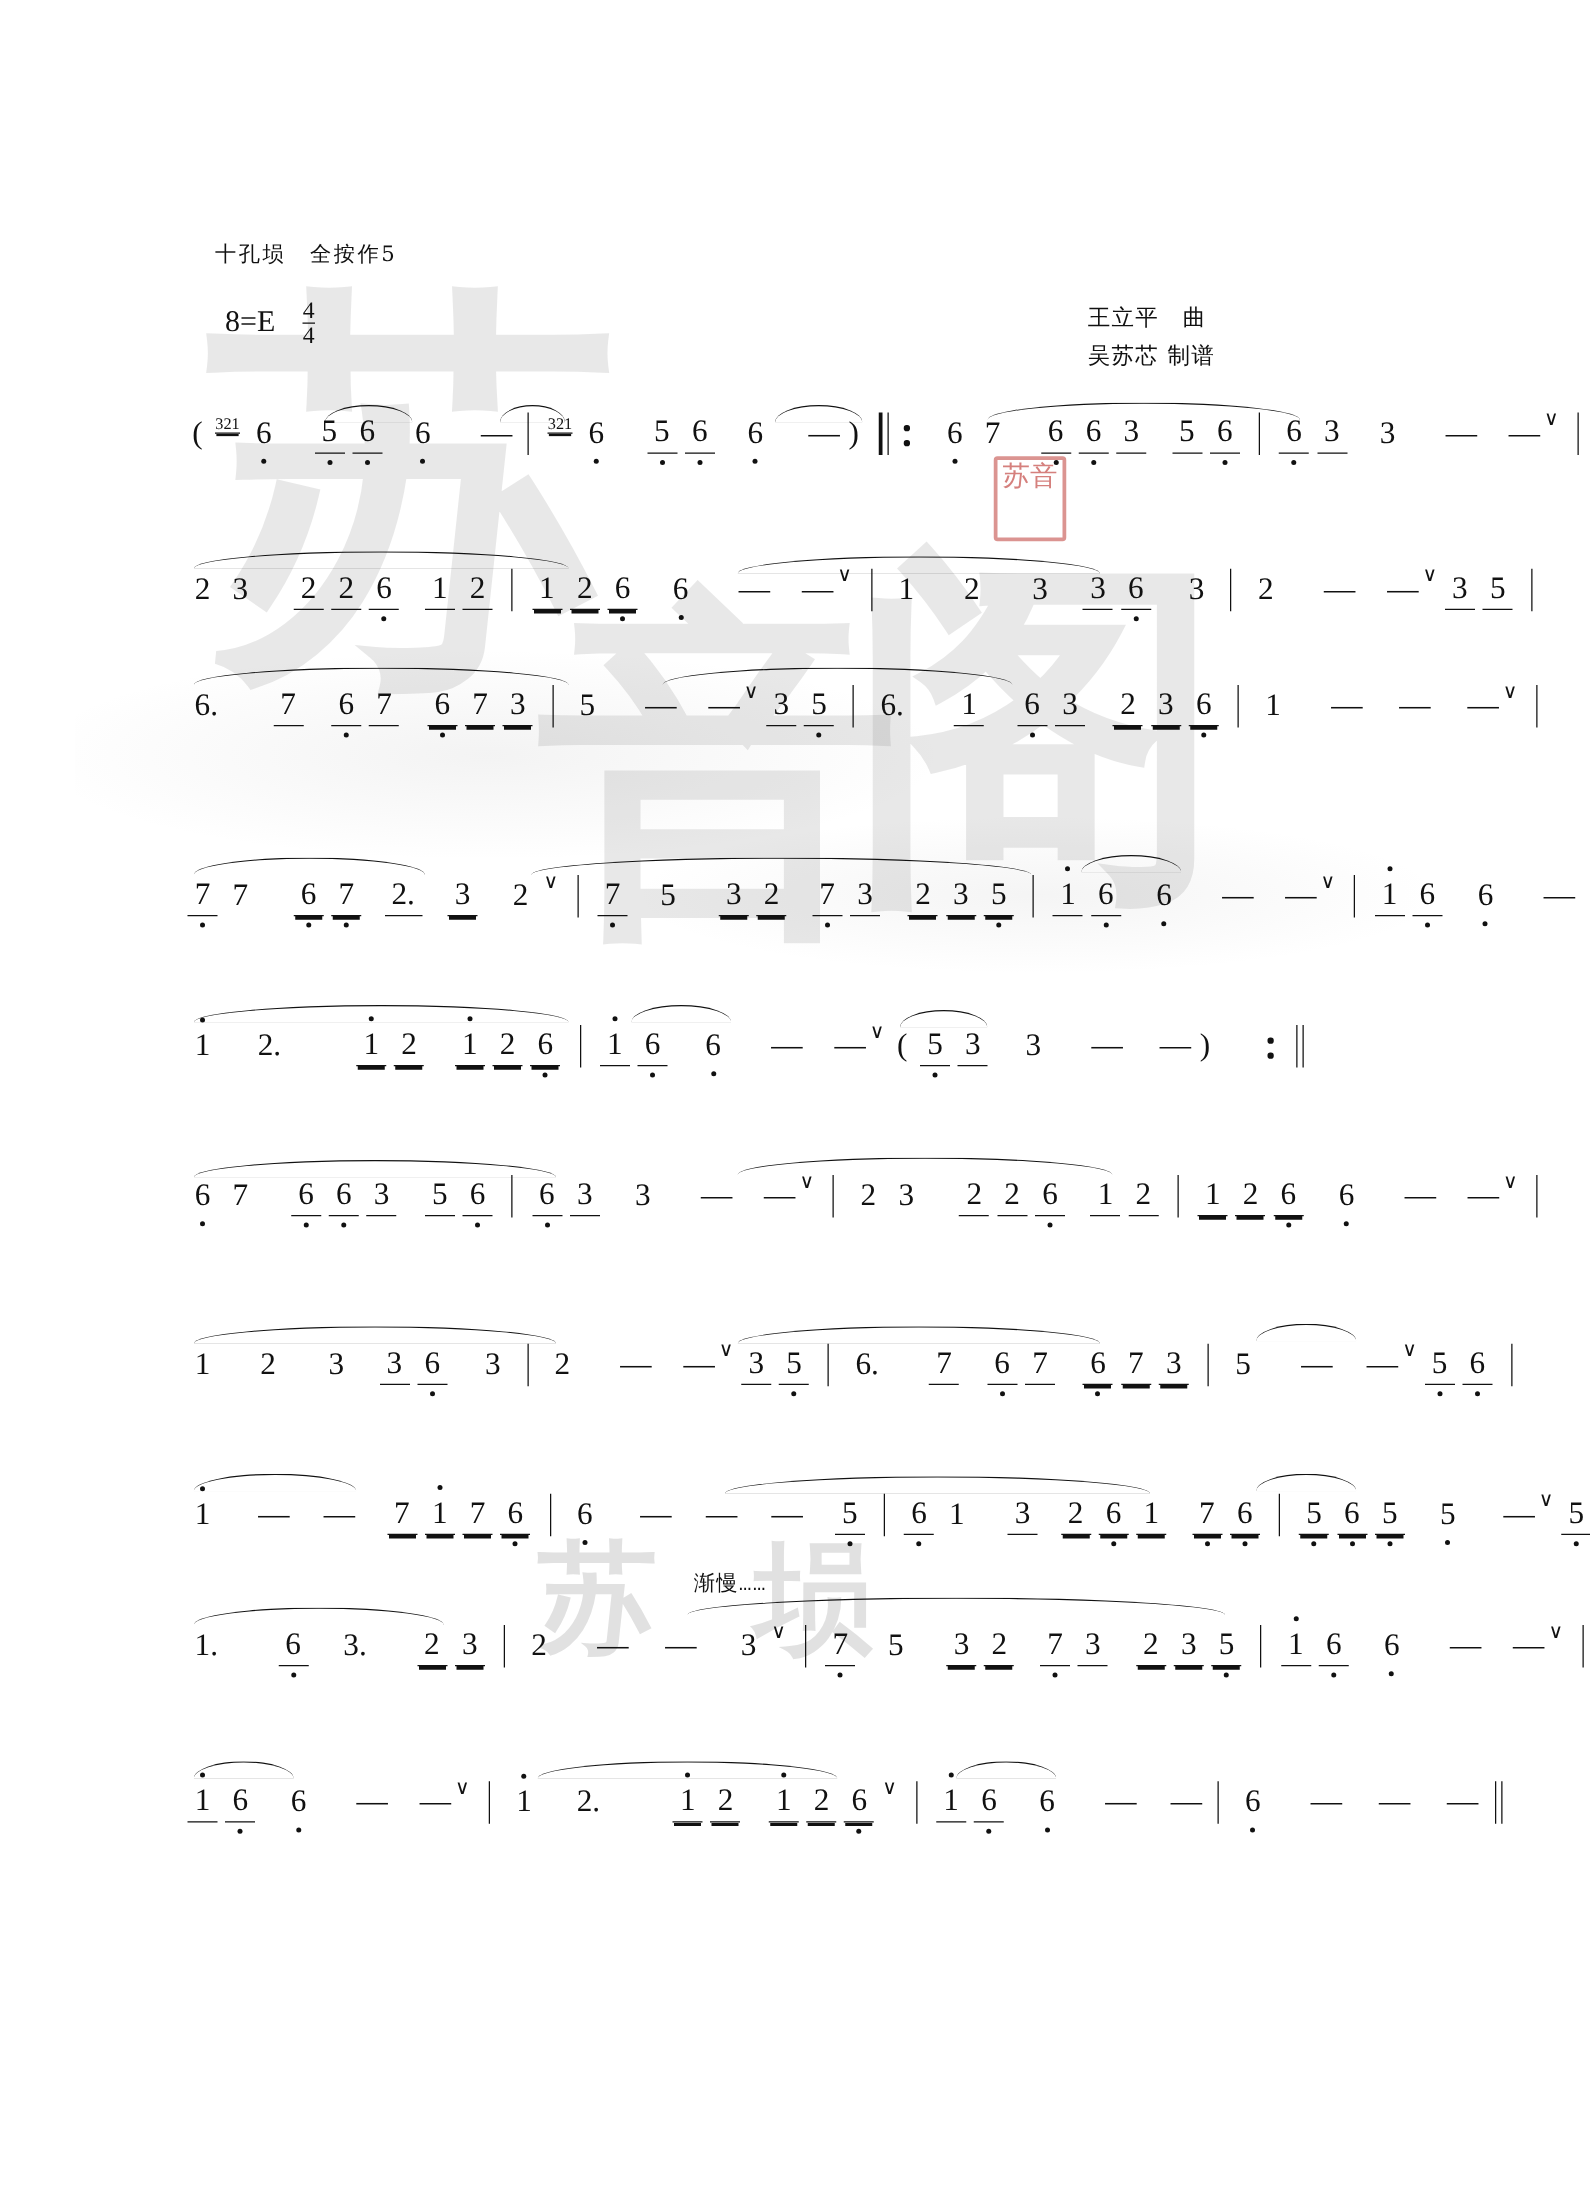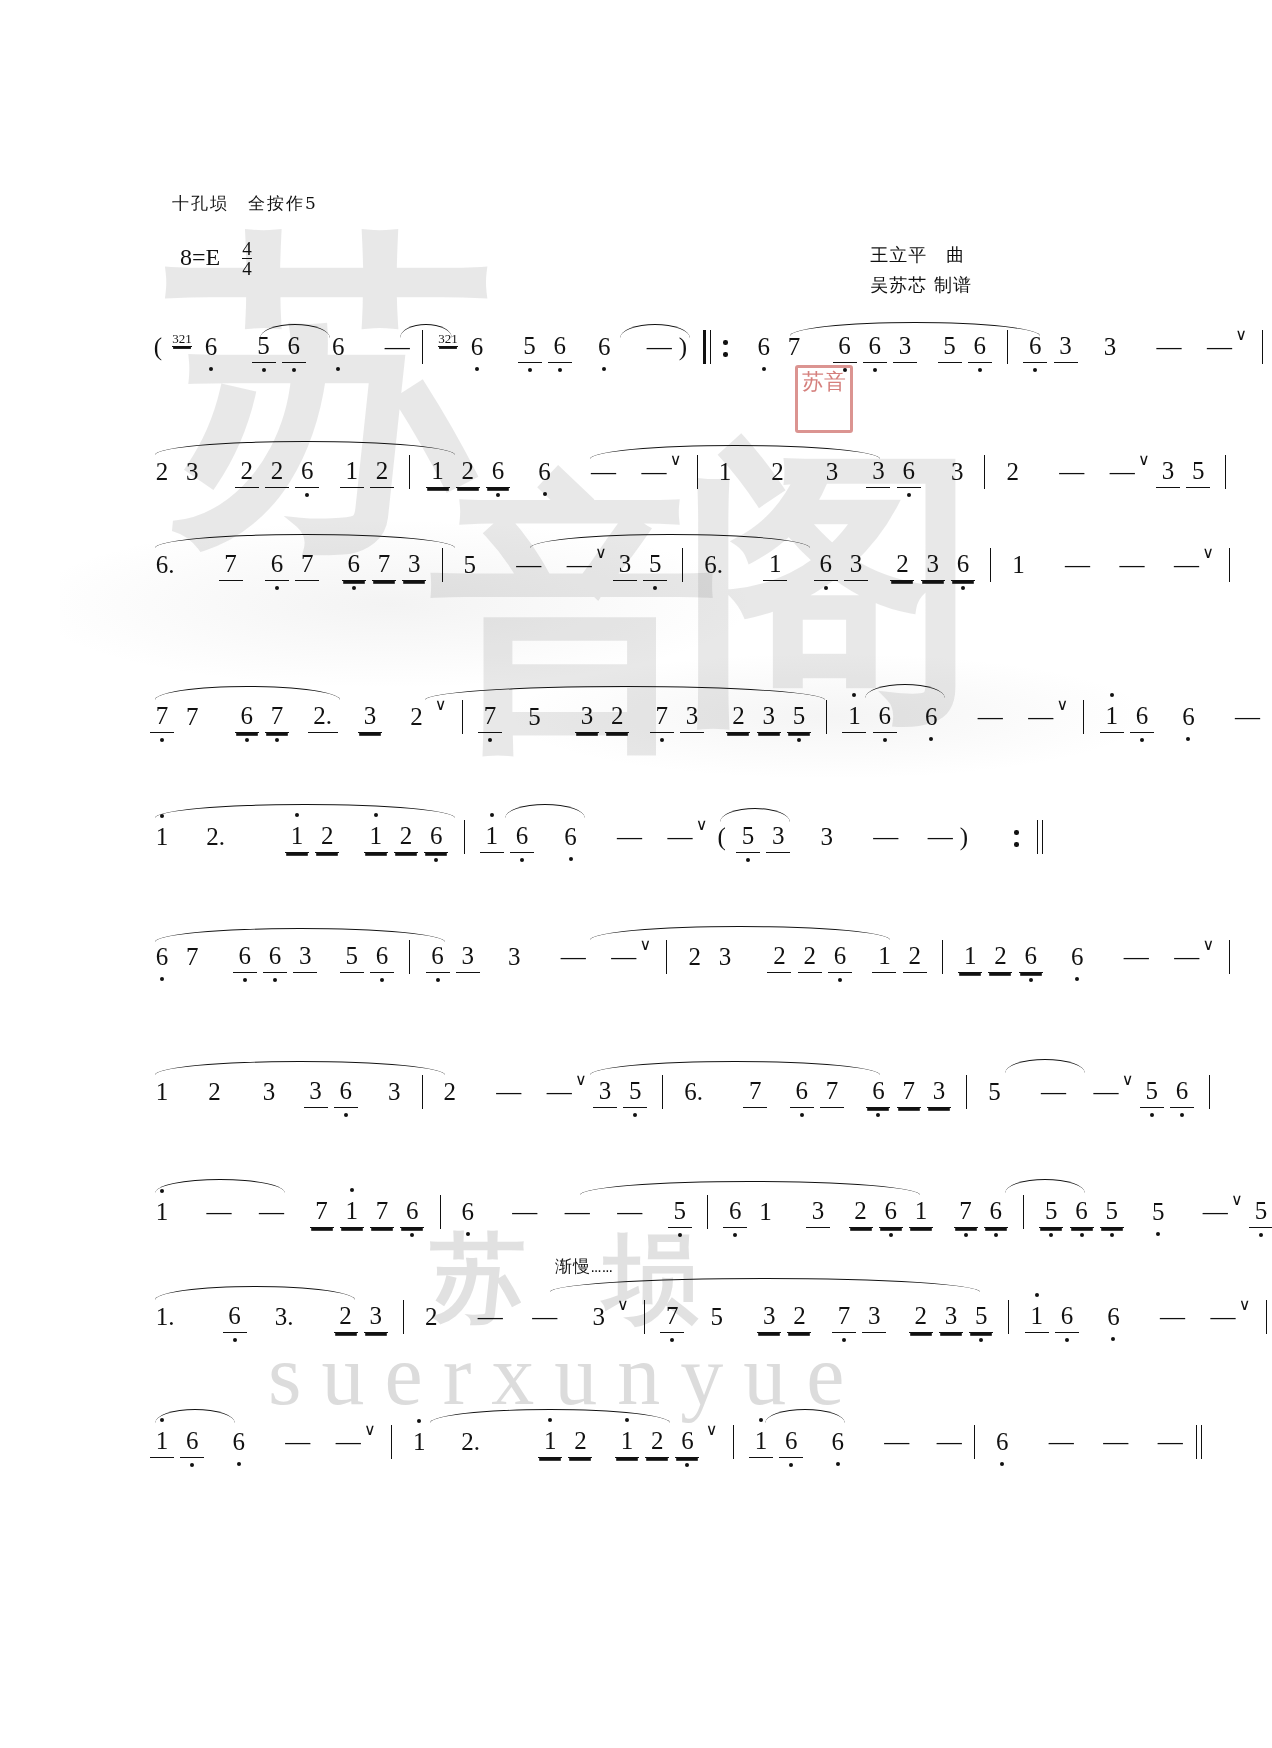--- a/index.html
+++ b/index.html
@@ -184,21 +184,20 @@
 </style>
 </head>
 <body>
 
 <div id="watermark">
   <div class="wm-swirl"></div>
   <div class="wm-cal wm-su">苏</div>
   <div class="wm-cal wm-yin">音</div>
   <div class="wm-cal wm-ge">阁</div>
   <div class="wm-suba">苏 埙</div>
-  <div class="wm-pinyin">suerxunyue</div>
   <div class="seal">苏音</div>
 </div>
 
 <div id="page">
 
 
   <div class="instr">
     <span>十孔埙　全按作5</span>
   </div>
 

